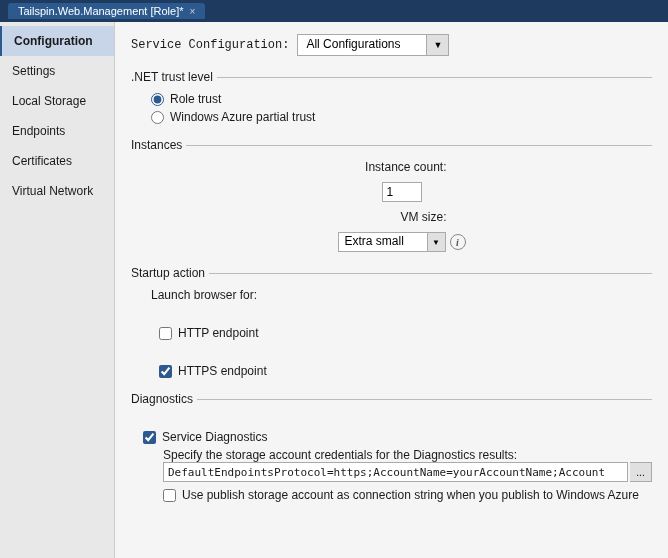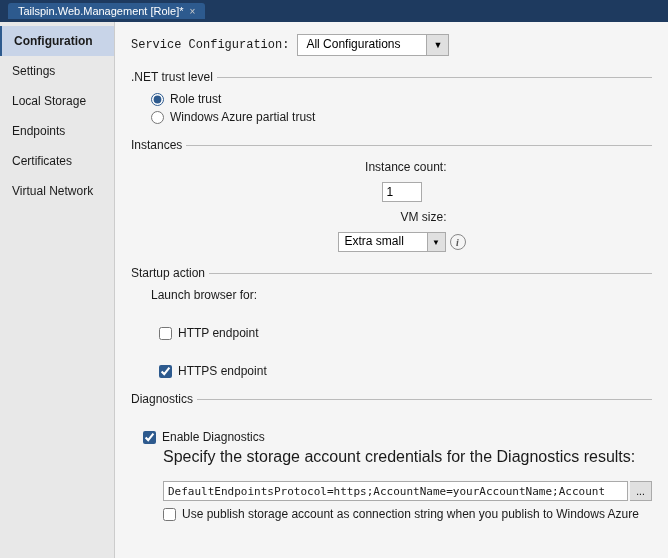--- a/index.html
+++ b/index.html
@@ -249,24 +249,24 @@
     .check-label {
       font-size: 12px;
       color: #1a1a1a;
     }
 
     
     .diagnostics-section {
       padding-left: 12px;
     }
     .diagnostics-specify-label {
-      font-size: 16px;
-      color: #1a1a1a;
-      padding-left: 20px;
-      margin-bottom: 15px;
+      font-size: 12px;
+      color: #1a1a1a;
+      padding-left: 20px;
+      margin-bottom: 0;
     }
     .credentials-row {
       display: flex;
       align-items: center;
       gap: 2px;
       padding-left: 20px;
       margin-bottom: 6px;
     }
     .credentials-input {
       flex: 1;
@@ -403,21 +403,21 @@
     </div>
 
     <div class="section">
       <div class="section-header">
         <span class="section-title">Diagnostics</span>
         <div class="section-line"></div>
       </div>
       <div class="diagnostics-section">
         <div class="checkbox-item" style="padding-left:0;">
           <input type="checkbox" class="check-input" checked="" style="">
-          <span class="check-label">Enable Diagnostics</span>
+          <span class="check-label">Service Diagnostics</span>
         </div>
         <div class="diagnostics-specify-label">Specify the storage account credentials for the Diagnostics results:</div>
         <div class="credentials-row">
           <input type="text" class="credentials-input" value="DefaultEndpointsProtocol=https;AccountName=yourAccountName;Account" style="">
           <div class="credentials-browse-btn">...</div>
         </div>
         <div class="publish-checkbox-row">
           <input type="checkbox" class="check-input" style="">
           <span class="publish-check-label">Use publish storage account as connection string when you publish to Windows Azure</span>
         </div>

